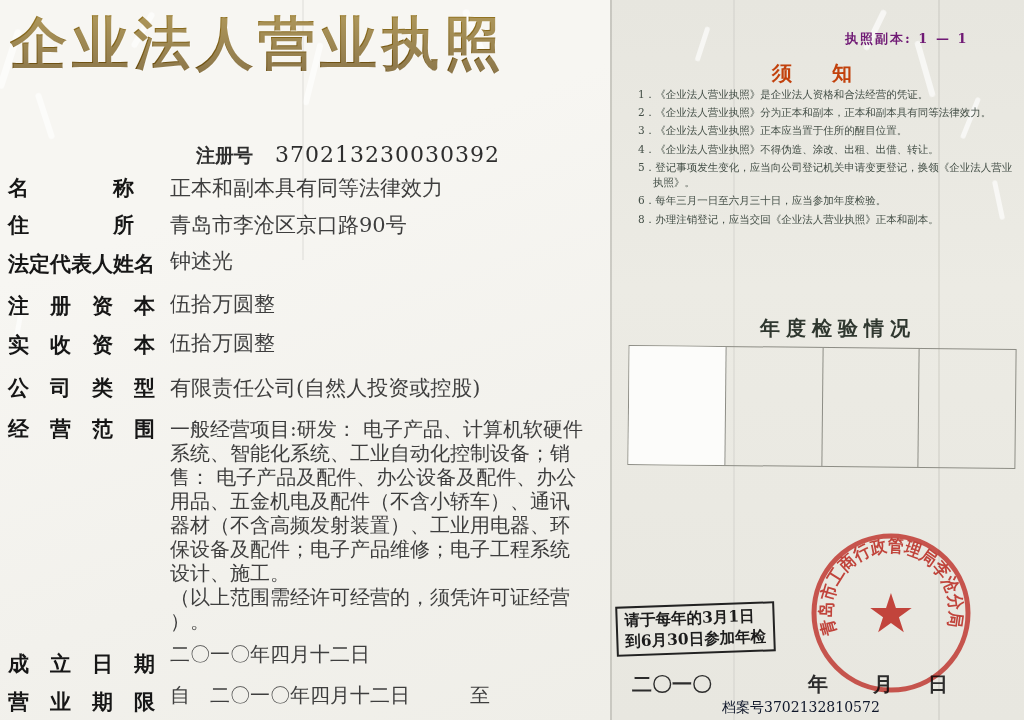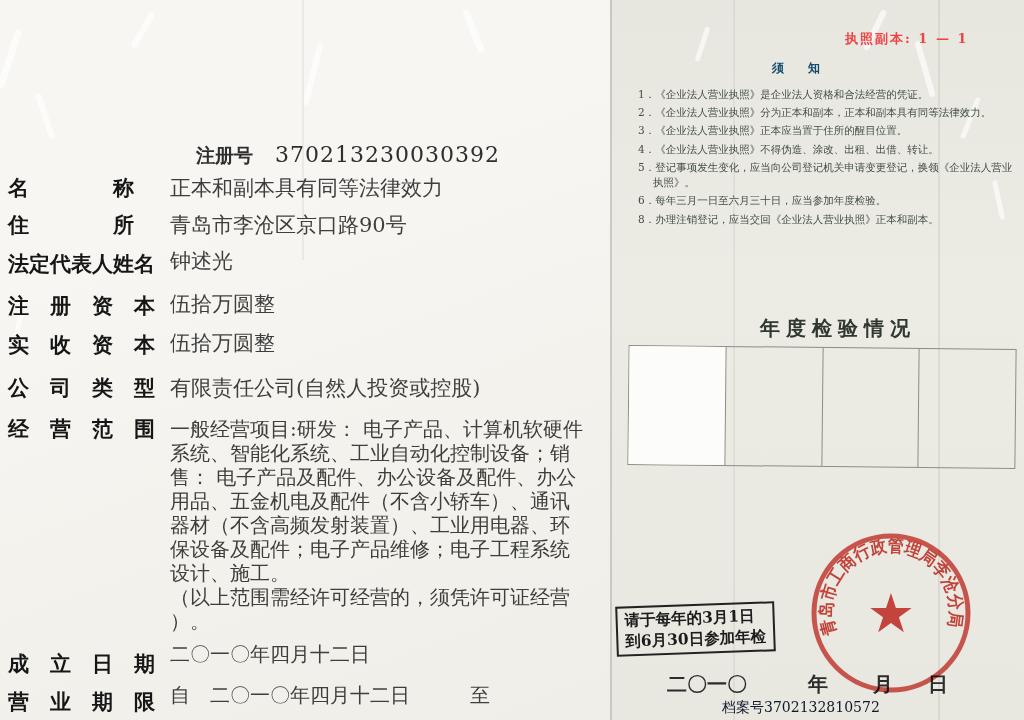--- a/index.html
+++ b/index.html
@@ -30,40 +30,40 @@
   .subtitle{position:absolute;left:188px;top:90px;font-size:25px;font-weight:bold;color:#111;}
   .regno-row{position:absolute;left:196px;top:142px;font-family:"DejaVu Serif",serif;color:#2e2e2e;}
   .regno-label{font-size:19px;font-weight:bold;}
   .regno-value{font-size:22px;margin-left:22px;letter-spacing:1px;}
   
   .frow{position:absolute;left:8px;width:600px;}
   .flabel{position:absolute;left:0;top:0;font-size:21px;font-weight:bold;color:#161616;white-space:pre;}
   .fvalue{position:absolute;left:162px;top:0;font-family:"DejaVu Serif",serif;font-size:21px;color:#3e3e3e;white-space:pre-line;}
   .scope .fvalue{font-size:20px;line-height:24px;width:468px;top:2px;}
   
-  .copyno{position:absolute;left:845px;top:30px;font-family:"DejaVu Serif",serif;font-size:13px;font-weight:bold;color:#ef4444;letter-spacing:2px;}
-  .notice-title{position:absolute;left:772px;top:60px;font-family:Liberation Mono, monospace;font-size:12px;font-weight:bold;color:#0c4a6e;white-space:pre;}
+  .copyno{position:absolute;left:845px;top:30px;font-family:"DejaVu Serif",serif;font-size:13px;font-weight:bold;color:#701a75;letter-spacing:2px;}
+  .notice-title{position:absolute;left:772px;top:60px;font-family:Liberation Mono, monospace;font-size:20px;font-weight:bold;color:#c2410c;white-space:pre;}
   .notices{position:absolute;left:638px;top:87px;width:380px;font-family:"DejaVu Serif",serif;
     font-size:10.5px;line-height:1.45;color:#434e46;}
   .notice{margin-bottom:3px;text-indent:-15px;padding-left:15px;}
   .insp-title{position:absolute;left:760px;top:315px;font-family:"DejaVu Serif",serif;font-size:20px;font-weight:bold;letter-spacing:6px;color:#2f372f;}
   .insp-table{position:absolute;left:628px;top:347px;width:386px;height:118px;display:flex;
     border:1px solid #8d8d85;transform:rotate(.6deg);}
   .insp-cell{flex:1;border-right:1px solid #8d8d85;}
   .insp-cell:last-child{border-right:none;}
   .insp-cell.first{background:#fcfcfa;}
   
   .stamp-box{position:absolute;left:616px;top:604px;border:2px solid #222;padding:2px 7px;
     transform:rotate(-2deg);font-family:"DejaVu Serif",serif;font-size:15.5px;line-height:1.35;
     color:#1c1c1c;font-weight:bold;}
   
   .seal{position:absolute;left:796px;top:528px;opacity:.92;mix-blend-mode:multiply;z-index:5;}
   
   .date-row{position:absolute;top:671px;font-family:"DejaVu Serif",serif;font-size:20px;font-weight:bold;color:#2c2c2c;}
-  .d1{left:667px;} .d2{left:808px;} .d3{left:873px;} .d4{left:928px;}
+  .d1{left:632px;} .d2{left:808px;} .d3{left:873px;} .d4{left:928px;}
   .file-no{position:absolute;left:722px;top:699px;font-family:"DejaVu Serif",serif;font-size:14px;color:#0f172a;}
   
   .bottom .fvalue{font-size:20px;}
 </style>
 </head>
 <body>
 
 <div class="page">
 
   <div class="shade-left"></div>
@@ -79,20 +79,21 @@
   <div class="streak" style="left:922px;top:40px;width:6px;height:58px;transform:rotate(-16deg);"></div>
   <div class="streak" style="left:968px;top:96px;width:5px;height:44px;transform:rotate(22deg);"></div>
   <div class="streak" style="left:996px;top:180px;width:5px;height:40px;transform:rotate(-12deg);"></div>
   <div class="streak" style="left:700px;top:26px;width:5px;height:36px;transform:rotate(18deg);"></div>
 
   <div class="crease c1"></div>
   <div class="crease c2"></div>
   <div class="crease c3"></div>
   <div class="crease c4"></div>
 
+  <div class="title">企业法人营业执照</div>
   <div class="regno-row">
     <span class="regno-label">注册号</span><span class="regno-value">370213230030392</span>
   </div>
 
   <div class="frow" style="top:174px;">
     <span class="flabel">名　　　　称</span>
     <span class="fvalue">正本和副本具有同等法律效力</span>
   </div>
   <div class="frow" style="top:211px;">
     <span class="flabel">住　　　　所</span>

